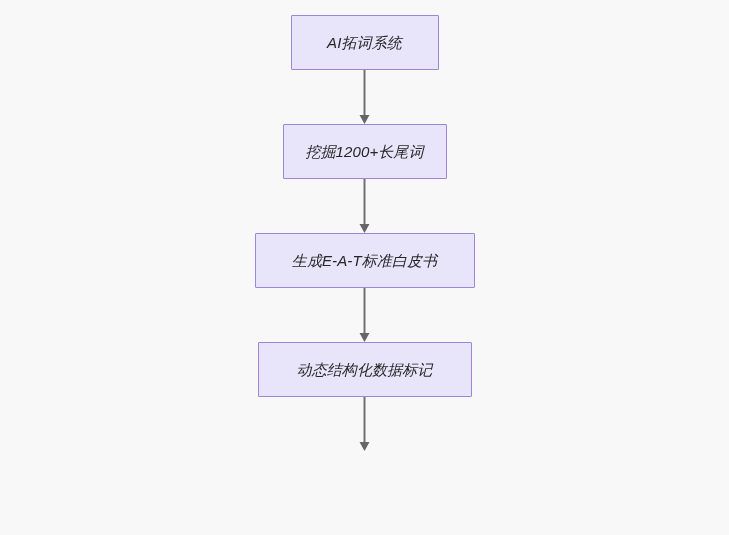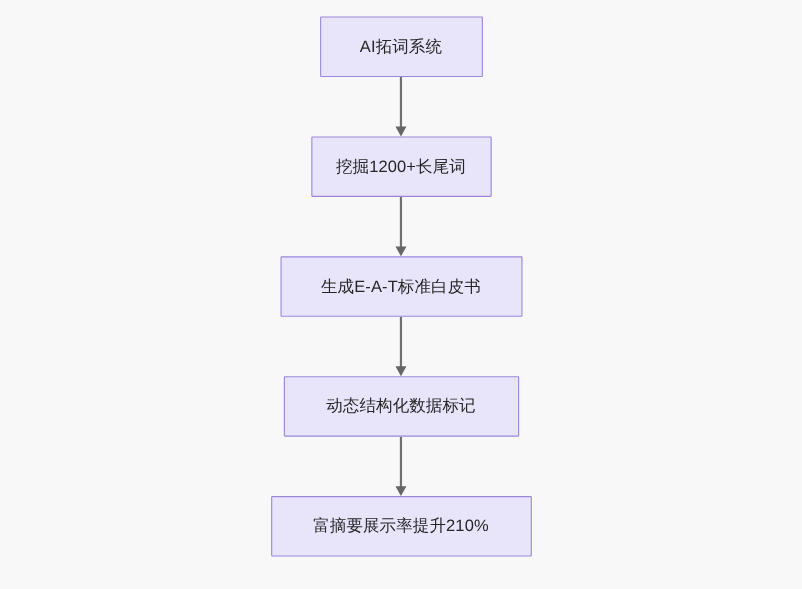--- a/index.html
+++ b/index.html
@@ -10,20 +10,21 @@
     width: 729px;
     height: 535px;
     background: #f8f8f8;
     font-family: "Liberation Sans", "DejaVu Sans", sans-serif;
     overflow: hidden;
   }
   #flowchart {
     position: relative;
     width: 729px;
     height: 535px;
+    font-style: italic;
   }
   .node {
     position: absolute;
     box-sizing: border-box;
     height: 55px;
     background: #e8e5fb;
     border: 1.4px solid #9b86d9;
     border-radius: 1px;
     display: flex;
     align-items: center;
@@ -95,17 +96,14 @@
   </div>
 
   <div class="node" style="top: 233px; width: 220px;">
     <span class="node-label">生成E-A-T标准白皮书</span>
   </div>
 
   <div class="node" style="top: 342px; width: 214px;">
     <span class="node-label">动态结构化数据标记</span>
   </div>
 
-  <div class="node" style="top: 451px; width: 237px;">
-    <span class="node-label">富摘要展示率提升210%</span>
-  </div>
 
 </div>
 
 </body></html>

